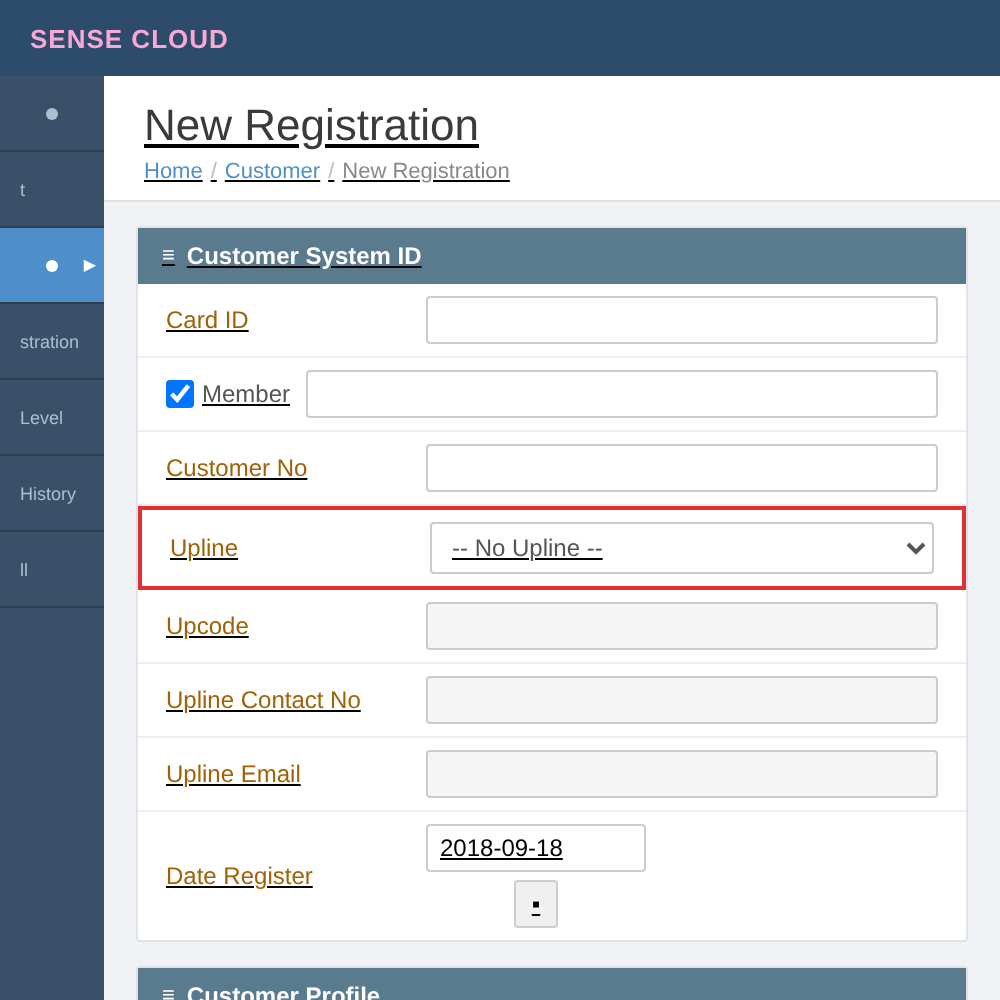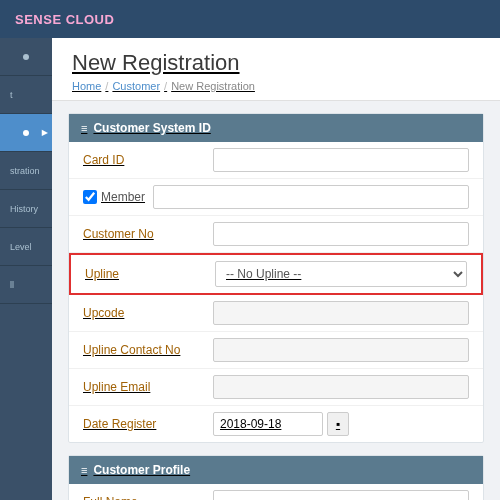--- a/index.html
+++ b/index.html
@@ -212,20 +212,21 @@
       color: #555;
       outline: none;
       cursor: pointer;
     }
 
     
     .date-input-wrapper {
       display: flex;
       align-items: center;
       gap: 4px;
+      flex-direction: column;
     }
     .date-input {
       width: 110px;
       height: 24px;
       border: 1px solid #ccc;
       border-radius: 2px;
       padding: 0 6px;
       font-size: 12px;
     }
     .date-btn {
@@ -266,24 +267,24 @@
     <div class="sidebar-item">
       <span class="sidebar-label">t</span>
     </div>
     <div class="sidebar-item active">
       <span class="sidebar-dot" style="background:white;"></span>
     </div>
     <div class="sidebar-item">
       <span class="sidebar-label">stration</span>
     </div>
     <div class="sidebar-item">
+      <span class="sidebar-label">Level</span>
+    </div>
+    <div class="sidebar-item">
       <span class="sidebar-label">History</span>
-    </div>
-    <div class="sidebar-item">
-      <span class="sidebar-label">Level</span>
     </div>
     <div class="sidebar-item">
       <span class="sidebar-label">ll</span>
     </div>
   </div>
 
   <div class="main">
 
     <div class="page-header">
       <h1 class="page-title">New Registration</h1>

